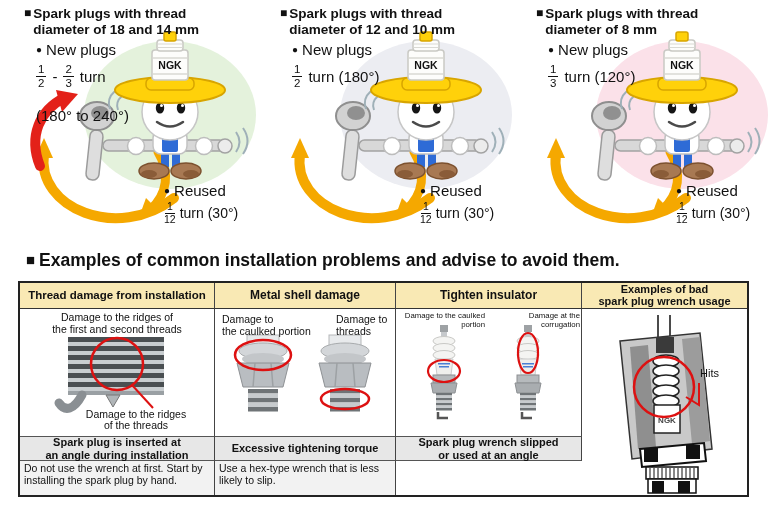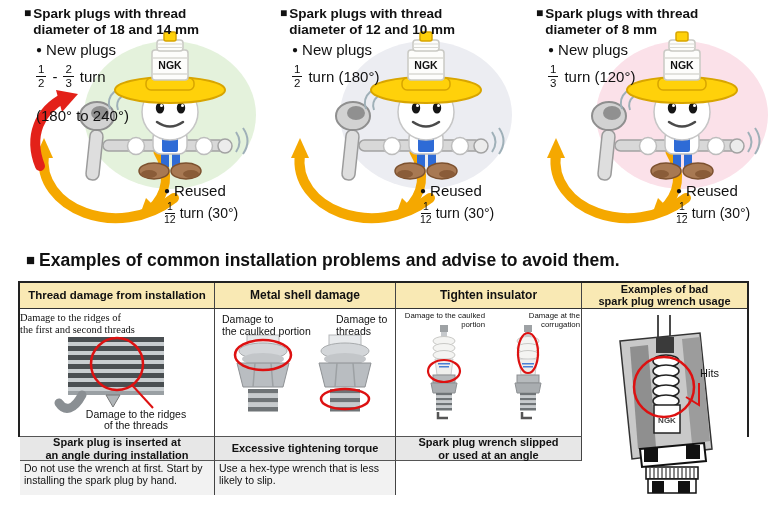--- a/index.html
+++ b/index.html
@@ -20,39 +20,39 @@
   .frac{display:inline-flex;flex-direction:column;align-items:center;
     font-size:11.5px;line-height:1.1;}
   .frac .num{border-bottom:1.4px solid #111;padding:0 2px;}
   .frac.small{font-size:10.5px;}
   .np-deg{margin-top:18px;font-size:15px;}
   .reused{position:absolute;left:164px;top:182px;font-size:15px;}
   .ru-line{display:flex;align-items:center;gap:4px;margin-top:2px;font-size:14px;}
   .section-heading{position:absolute;left:26px;top:250px;display:flex;gap:2px;
     font-size:17.5px;font-weight:bold;}
   .section-heading .sq{font-size:15px;}
-  .ptable{position:absolute;left:18px;top:281px;width:731px;height:156px;
+  .ptable{position:absolute;left:18px;top:281px;width:731px;height:216px;
     box-sizing:border-box;border:2px solid #222;display:grid;
     grid-template-columns:195px 181px 186px 165px;
     grid-template-rows:26px 128px 24px 34px;background:#fff;}
   .cell{box-sizing:border-box;border-right:1px solid #444;}
   .cell.last{border-right:none;}
   .hcell{background:#F9E9B4;font-weight:bold;display:flex;align-items:center;
     justify-content:center;text-align:center;font-size:12px;line-height:1.08;
     border-bottom:1px solid #333;padding:0 1px;}
   .h1{font-size:11.5px;} .h4{font-size:11px;}
   .icell{position:relative;background:#fff;border-bottom:1px solid #555;}
   .icell svg{position:absolute;left:0;top:0;}
   .pcell{background:#E7E7E7;font-weight:bold;font-size:11px;text-align:center;
     display:flex;align-items:center;justify-content:center;line-height:1.1;
     border-bottom:1px solid #555;padding:0 2px;}
   .acell{background:#F2F2F2;font-size:10.5px;line-height:1.12;padding:2px 4px;}
   .wcell{grid-column:4;grid-row:2/5;position:relative;background:#fff;}
   .cap{position:absolute;font-size:10.5px;line-height:1.12;}
-  .c1top{top:3px;left:0;right:0;text-align:left;font-family:Liberation Serif, serif;}
+  .c1top{top:3px;left:0;right:0;text-align:center;}
   .c1bot{bottom:4px;left:40px;right:2px;text-align:center;}
   .c2l{top:5px;left:7px;width:104px;}
   .c2r{top:5px;left:121px;width:58px;}
   .c3cap{font-size:7.8px;line-height:1.15;text-align:right;}
   .c3l{top:3px;left:5px;width:84px;}
   .c3r{top:3px;left:92px;width:92px;}
   .hits{position:absolute;left:118px;top:58px;font-size:11px;color:#111;}
 </style>
 </head>
 <body>

